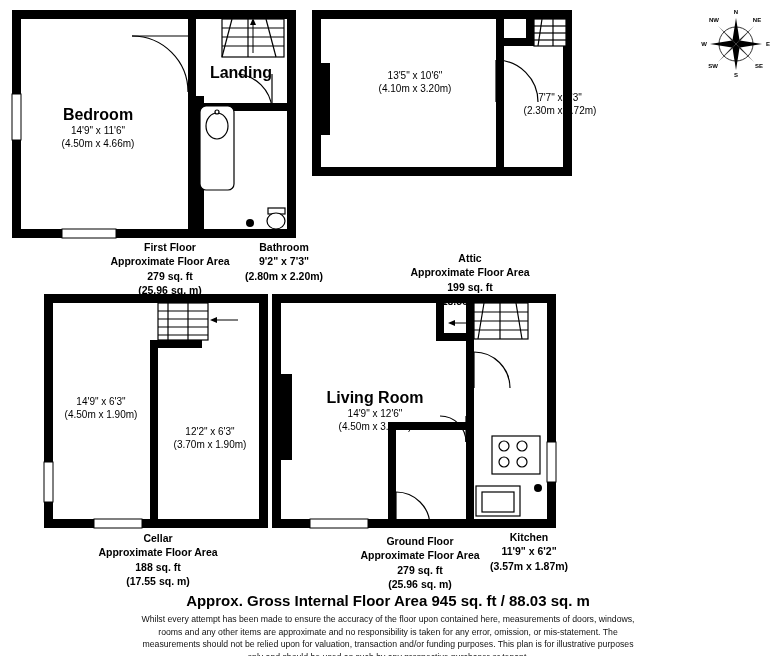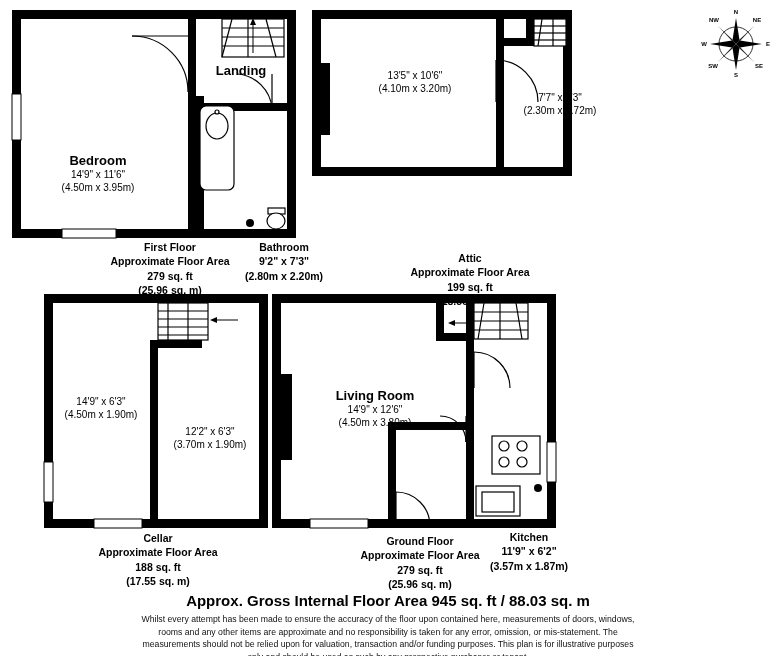--- a/index.html
+++ b/index.html
@@ -4,21 +4,21 @@
 <style>
   html,body{margin:0;padding:0;}
   body{
     width:776px;height:656px;background:#ffffff;
     font-family:"Liberation Sans", sans-serif;
     color:#000;position:relative;overflow:hidden;
   }
   .stage{position:absolute;left:0;top:0;width:776px;height:656px;}
   .abs{position:absolute;}
   .lbl{position:absolute;text-align:center;line-height:1.25;}
-  .lbl .t{font-weight:bold;font-size:13px;}
+  .lbl .t{font-weight:bold;font-size:16px;}
   .lbl .d{font-size:10px;}
   .cap{position:absolute;text-align:center;font-weight:bold;font-size:10.5px;line-height:1.38;}
   .footer{position:absolute;left:0;right:0;text-align:center;}
   .foot-title{font-weight:bold;font-size:15px;}
   .foot-body{font-size:8.7px;line-height:1.45;color:#111;}
   svg{display:block;overflow:visible;}
   .compass-txt{font-size:6px;font-weight:bold;}
 </style>
 </head>
 <body>
@@ -110,24 +110,24 @@
         <rect x="258" y="200" width="17" height="6"></rect>
         <ellipse cx="266" cy="213" rx="9" ry="8"></ellipse>
       </g>
 
       <g fill="#000">
         <circle cx="240" cy="215" r="4"></circle>
       </g>
     </svg>
   </div>
 
-  <div class="lbl" style="left:18px;top:105px;width:160px;margin-top:48px;">
+  <div class="lbl" style="left:18px;top:105px;width:160px;">
     <div class="t">Bedroom</div>
     <div class="d">14'9" x 11'6"</div>
-    <div class="d">(4.50m x 3.95m)</div>
+    <div class="d">(4.50m x 4.66m)</div>
   </div>
 
   <div class="lbl" style="left:186px;top:63px;width:110px;">
     <div class="t">Landing</div>
   </div>
 
   <div class="cap" style="left:60px;top:240px;width:220px;">
     <div>First Floor</div>
     <div>Approximate Floor Area</div>
     <div>279 sq. ft</div>

